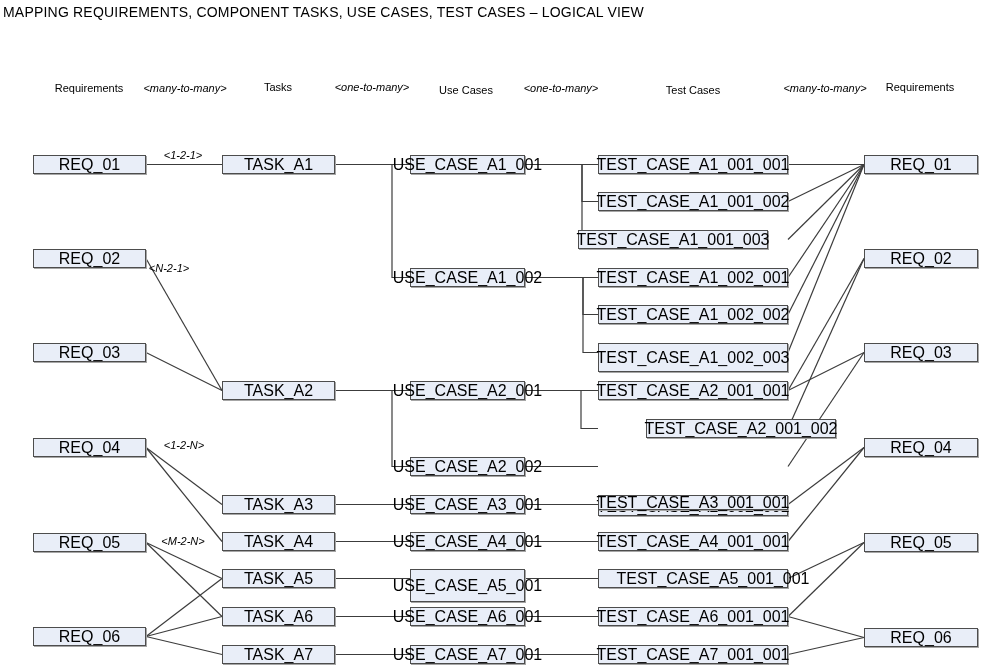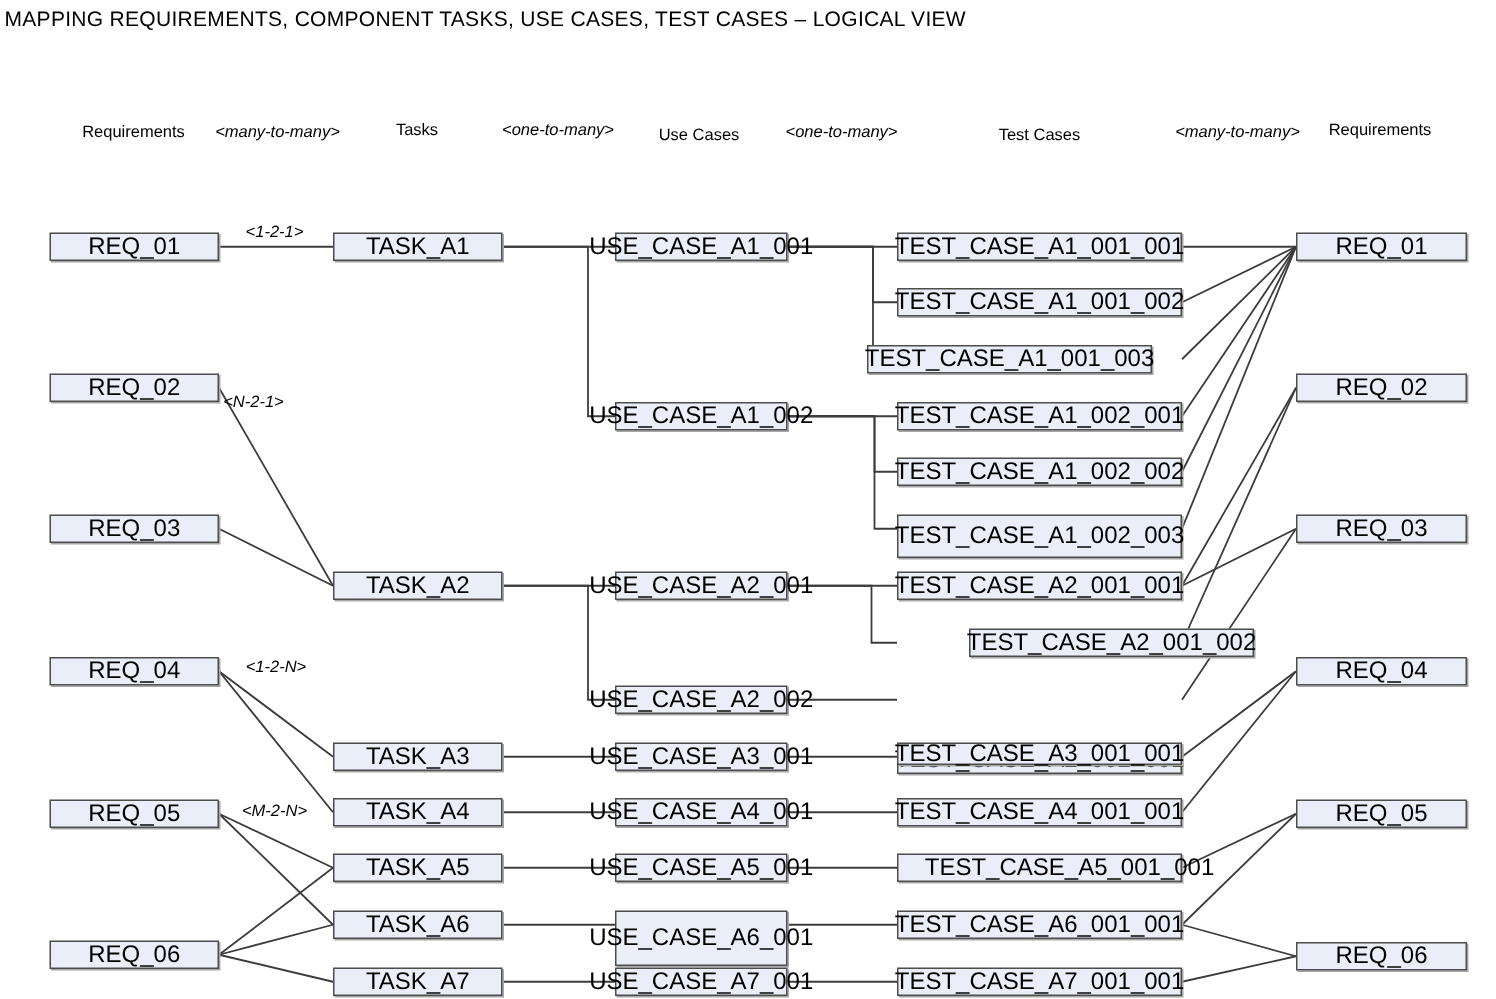--- a/index.html
+++ b/index.html
@@ -114,22 +114,22 @@
       <div class="node" style="left: 222px; top: 532px; width: 113px; height: 19px;">TASK_A4</div>
       <div class="node" style="left: 222px; top: 569px; width: 113px; height: 19px;">TASK_A5</div>
       <div class="node" style="left: 222px; top: 607px; width: 113px; height: 19px;">TASK_A6</div>
       <div class="node" style="left: 222px; top: 645px; width: 113px; height: 19px;">TASK_A7</div>
       <div class="node" style="left: 410px; top: 155px; width: 115px; height: 19px;">USE_CASE_A1_001</div>
       <div class="node" style="left: 410px; top: 268px; width: 115px; height: 19px;">USE_CASE_A1_002</div>
       <div class="node" style="left: 410px; top: 381px; width: 115px; height: 19px;">USE_CASE_A2_001</div>
       <div class="node" style="left: 410px; top: 457px; width: 115px; height: 19px;">USE_CASE_A2_002</div>
       <div class="node" style="left: 410px; top: 495px; width: 115px; height: 19px;">USE_CASE_A3_001</div>
       <div class="node" style="left: 410px; top: 532px; width: 115px; height: 19px;">USE_CASE_A4_001</div>
-      <div class="node" style="left: 410px; top: 569px; width: 115px; height: 19px;">USE_CASE_A5_001</div>
-      <div class="node" style="left: 410px; top: 607px; width: 115px; height: 37px;">USE_CASE_A6_001</div>
+      <div class="node" style="left: 410px; top: 569px; width: 115px; height: 33px;">USE_CASE_A5_001</div>
+      <div class="node" style="left: 410px; top: 607px; width: 115px; height: 19px;">USE_CASE_A6_001</div>
       <div class="node" style="left: 410px; top: 645px; width: 115px; height: 19px;">USE_CASE_A7_001</div>
       <div class="node" style="left: 598px; top: 155px; width: 190px; height: 19px;">TEST_CASE_A1_001_001</div>
       <div class="node" style="left: 598px; top: 192px; width: 190px; height: 19px;">TEST_CASE_A1_001_002</div>
       <div class="node" style="left: 578px; top: 230px; width: 190px; height: 19px;">TEST_CASE_A1_001_003</div>
       <div class="node" style="left: 598px; top: 268px; width: 190px; height: 19px;">TEST_CASE_A1_002_001</div>
       <div class="node" style="left: 598px; top: 305px; width: 190px; height: 19px;">TEST_CASE_A1_002_002</div>
       <div class="node" style="left: 598px; top: 343px; width: 190px; height: 29px;">TEST_CASE_A1_002_003</div>
       <div class="node" style="left: 598px; top: 381px; width: 190px; height: 19px;">TEST_CASE_A2_001_001</div>
       <div class="node" style="left: 598px; top: 419px; width: 190px; height: 19px; margin-left: 48px;">TEST_CASE_A2_001_002</div>
       <div class="node" style="left: 598px; top: 457px; width: 190px; height: 19px; margin-top: 40px;">TEST_CASE_A2_002_001</div>

